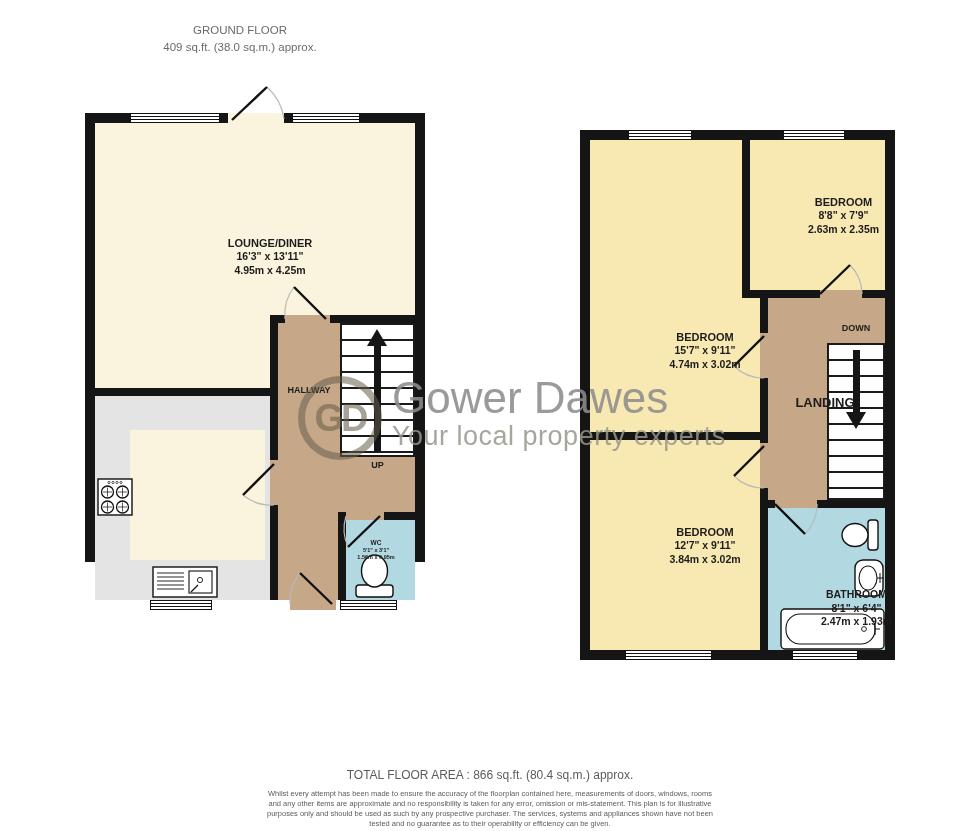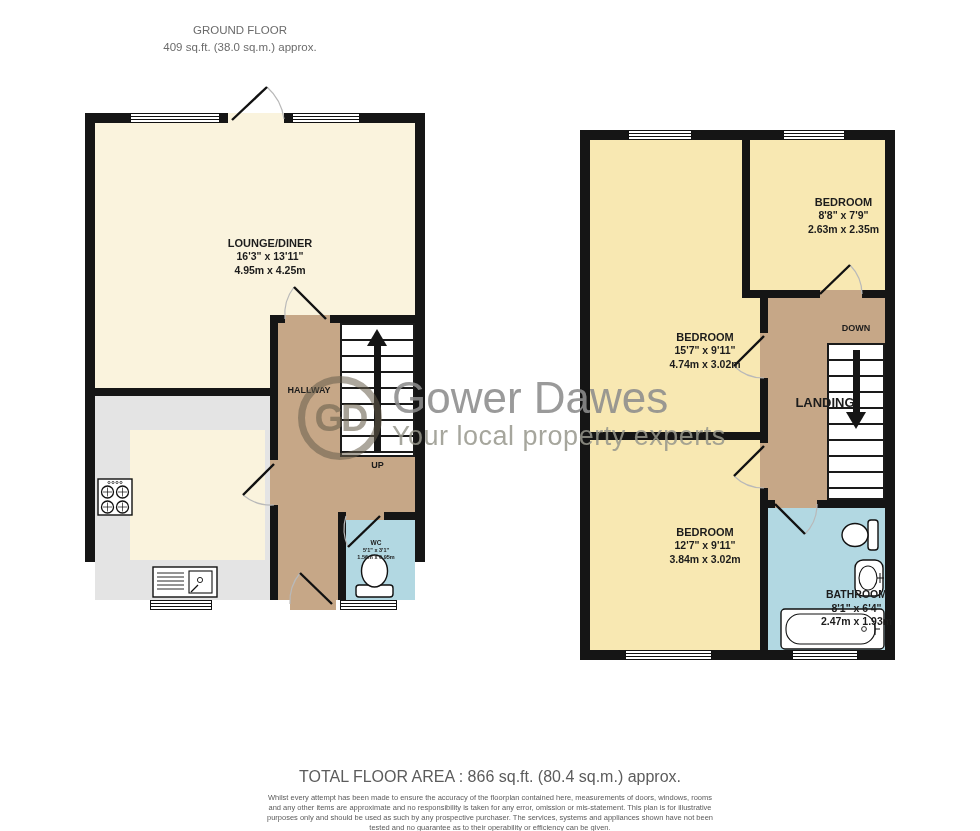--- a/index.html
+++ b/index.html
@@ -48,21 +48,21 @@
   .watermark { position:absolute; left:298px; top:376px; display:flex; align-items:flex-start; z-index:6; }
   .wm-circle { width:70px; height:70px; border:7px solid rgba(104,94,76,0.55); border-radius:50%;
                display:flex; align-items:center; justify-content:center; flex:0 0 auto; }
   .wm-initials { font-size:38px; font-weight:700; letter-spacing:-3px; color:rgba(104,94,76,0.58); line-height:1; }
   .wm-text { margin-left:10px; }
   .wm-brand { font-size:44px; font-weight:500; color:rgba(140,140,140,0.88); line-height:1.0; letter-spacing:0; }
   .wm-tagline { font-size:27px; font-weight:400; color:rgba(150,150,140,0.85); letter-spacing:0.5px; margin-top:1px; }
 
   
   .footer { position:absolute; left:0; top:768px; width:100%; text-align:center; color:#5c5c5c; }
-  .footer .total { font-size:16px; margin:0 0 4px 0; }
+  .footer .total { font-size:12px; margin:0 0 4px 0; }
   .footer .disclaimer { font-size:7.5px; line-height:1.35; width:452px; margin:7px auto; }
   .footer .credit { font-size:7.5px; margin-top:1px; }
 </style>
 </head>
 <body>
 
 <div class="canvas">
 
   <div class="floor-header gf">
     <div>GROUND FLOOR</div>

